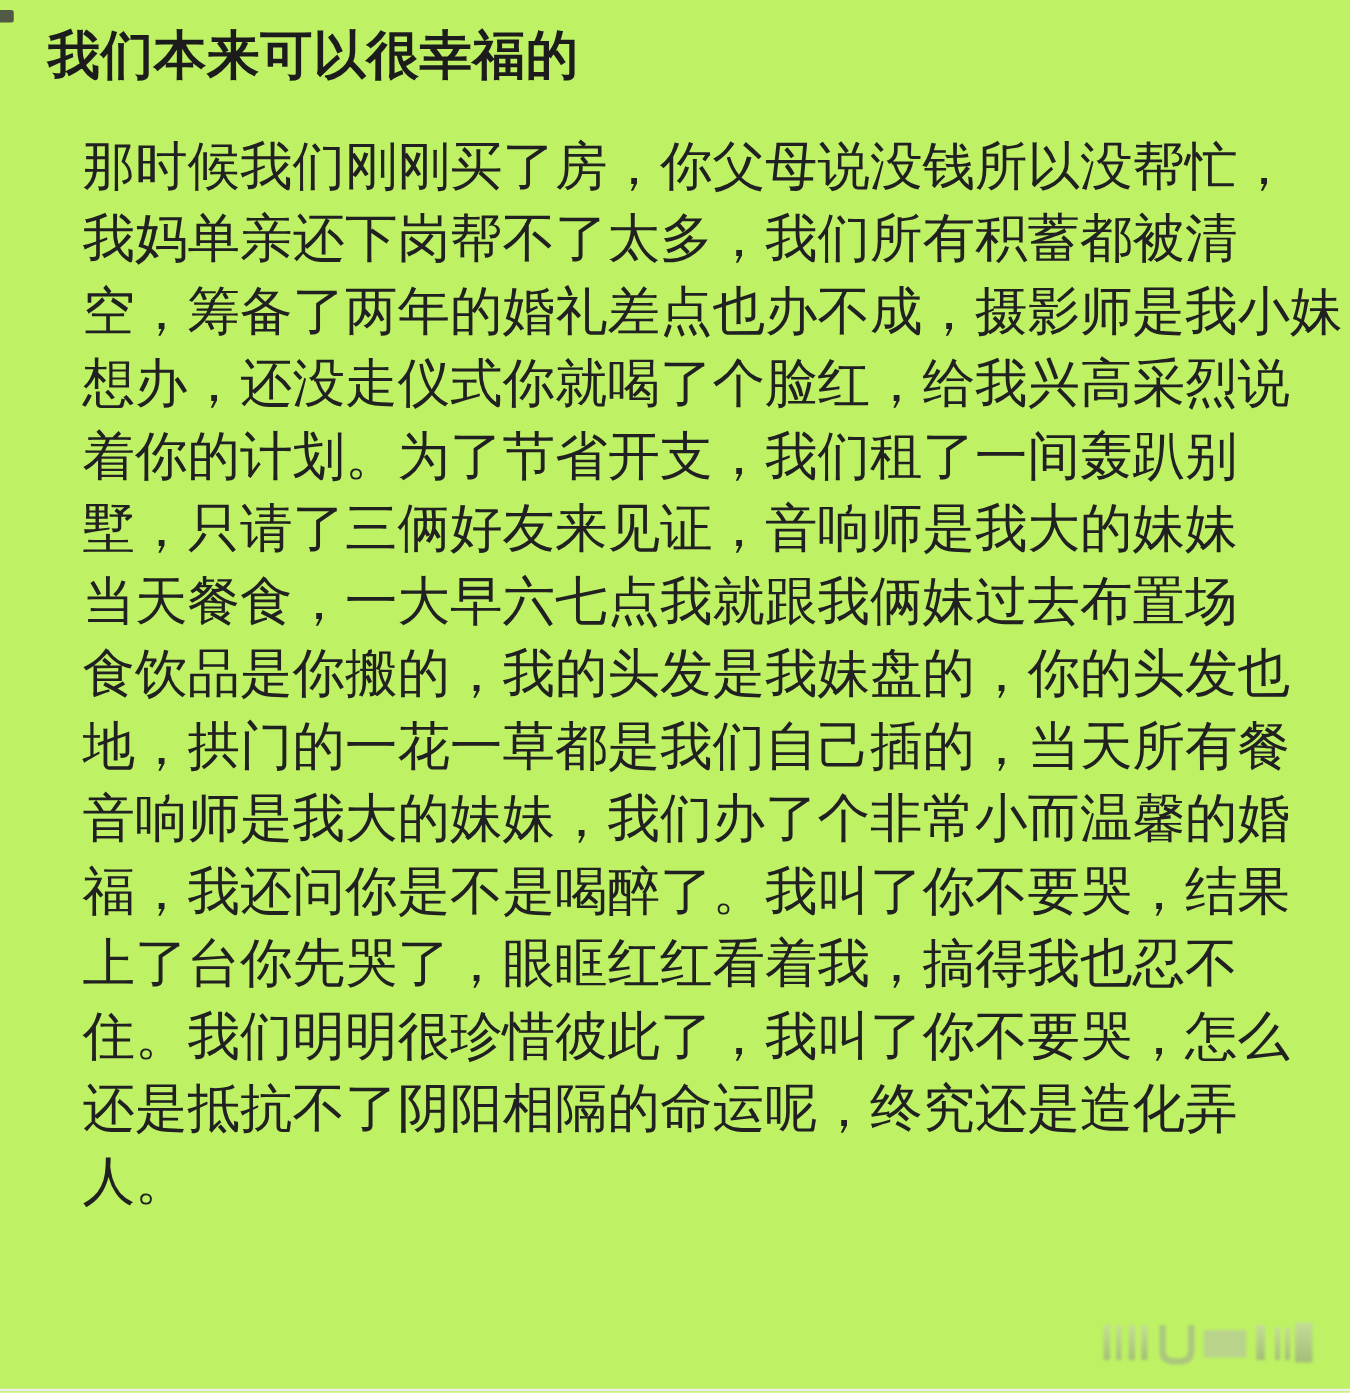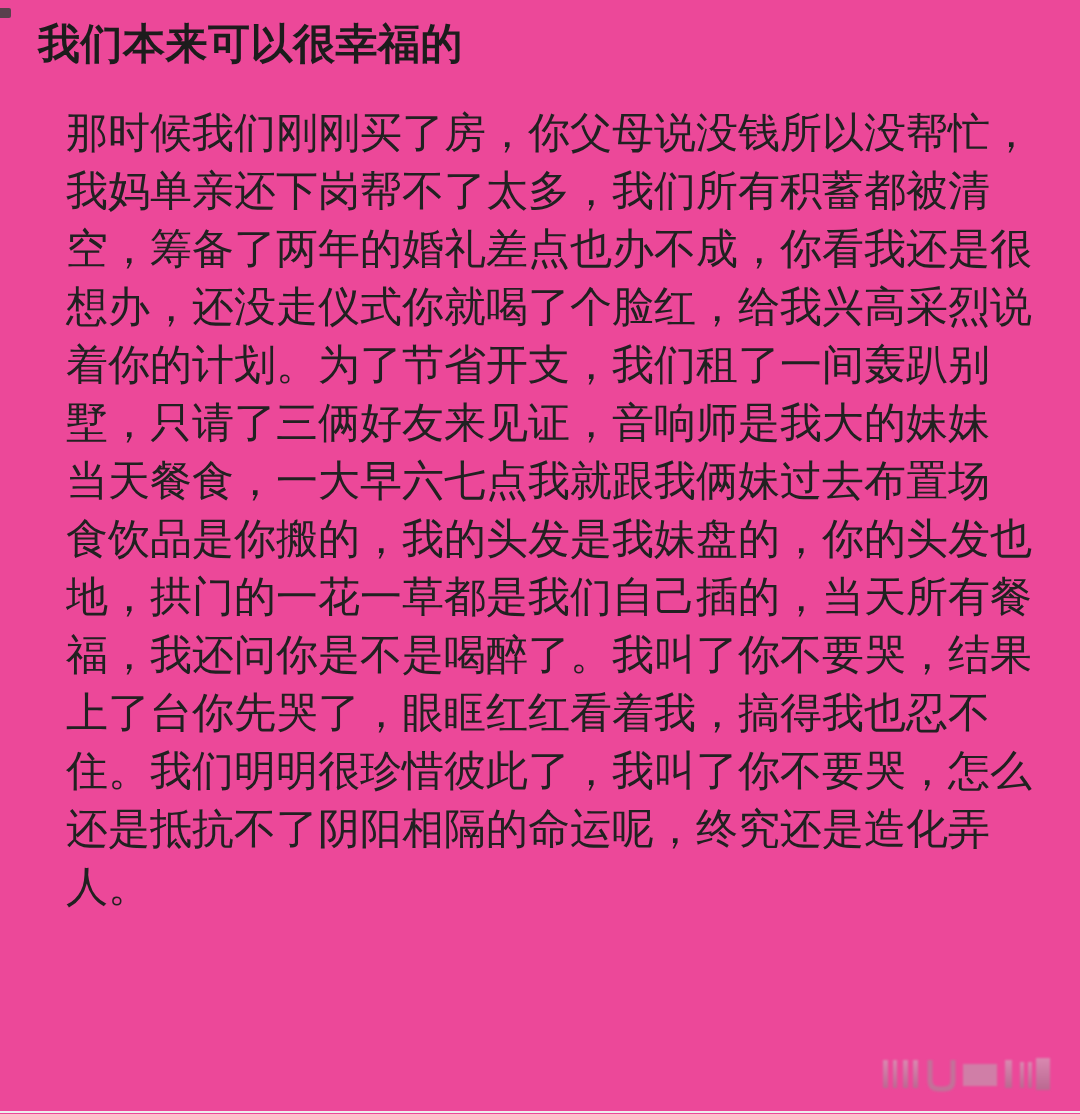--- a/index.html
+++ b/index.html
@@ -5,21 +5,21 @@
   * { margin: 0; padding: 0; box-sizing: border-box; }
   html, body { width: 1080px; }
   body {
     font-family: "Liberation Sans", "DejaVu Sans", sans-serif;
     background: #ffffff;
   }
   .page {
     position: relative;
     width: 1080px;
     height: 1114px;
-    background: #ec4899;
+    background: #bef264;
     overflow: hidden;
   }
   .corner-artifact {
     position: absolute;
     left: 0;
     top: 8px;
     width: 11px;
     height: 10px;
     background: #3f3f3f;
     border-radius: 0 2px 2px 0;
@@ -73,27 +73,28 @@
 
 <div class="page">
 
   <div class="corner-artifact"></div>
 
   <h1 class="title">我们本来可以很幸福的</h1>
 
   <div class="content">
       <div class="body-line">那时候我们刚刚买了房，你父母说没钱所以没帮忙，</div>
       <div class="body-line">我妈单亲还下岗帮不了太多，我们所有积蓄都被清</div>
-      <div class="body-line">空，筹备了两年的婚礼差点也办不成，你看我还是很</div>
+      <div class="body-line">空，筹备了两年的婚礼差点也办不成，摄影师是我小妹</div>
       <div class="body-line">想办，还没走仪式你就喝了个脸红，给我兴高采烈说</div>
       <div class="body-line">着你的计划。为了节省开支，我们租了一间轰趴别</div>
       <div class="body-line">墅，只请了三俩好友来见证，音响师是我大的妹妹</div>
       <div class="body-line">当天餐食，一大早六七点我就跟我俩妹过去布置场</div>
       <div class="body-line">食饮品是你搬的，我的头发是我妹盘的，你的头发也</div>
       <div class="body-line">地，拱门的一花一草都是我们自己插的，当天所有餐</div>
+      <div class="body-line">音响师是我大的妹妹，我们办了个非常小而温馨的婚</div>
       <div class="body-line">福，我还问你是不是喝醉了。我叫了你不要哭，结果</div>
       <div class="body-line">上了台你先哭了，眼眶红红看着我，搞得我也忍不</div>
       <div class="body-line">住。我们明明很珍惜彼此了，我叫了你不要哭，怎么</div>
       <div class="body-line">还是抵抗不了阴阳相隔的命运呢，终究还是造化弄</div>
       <div class="body-line">人。</div>
     </div>
 
   <div class="watermark">
     <svg width="172" height="40" viewBox="0 0 172 40" xmlns="http://www.w3.org/2000/svg">
       <defs>

